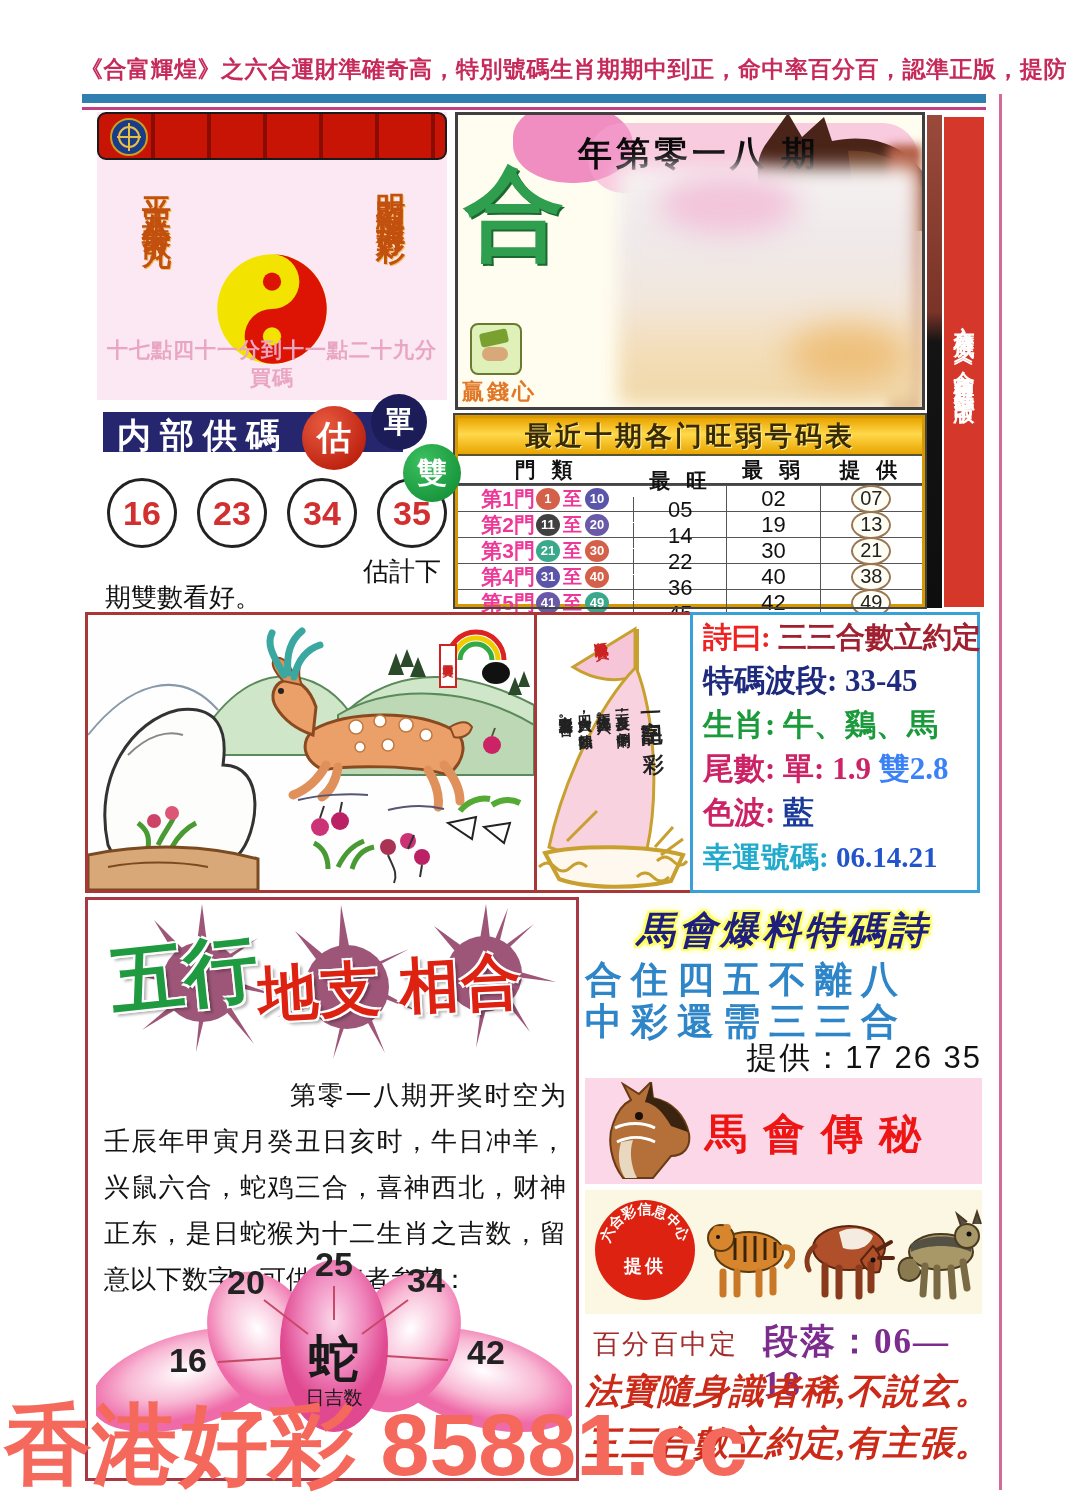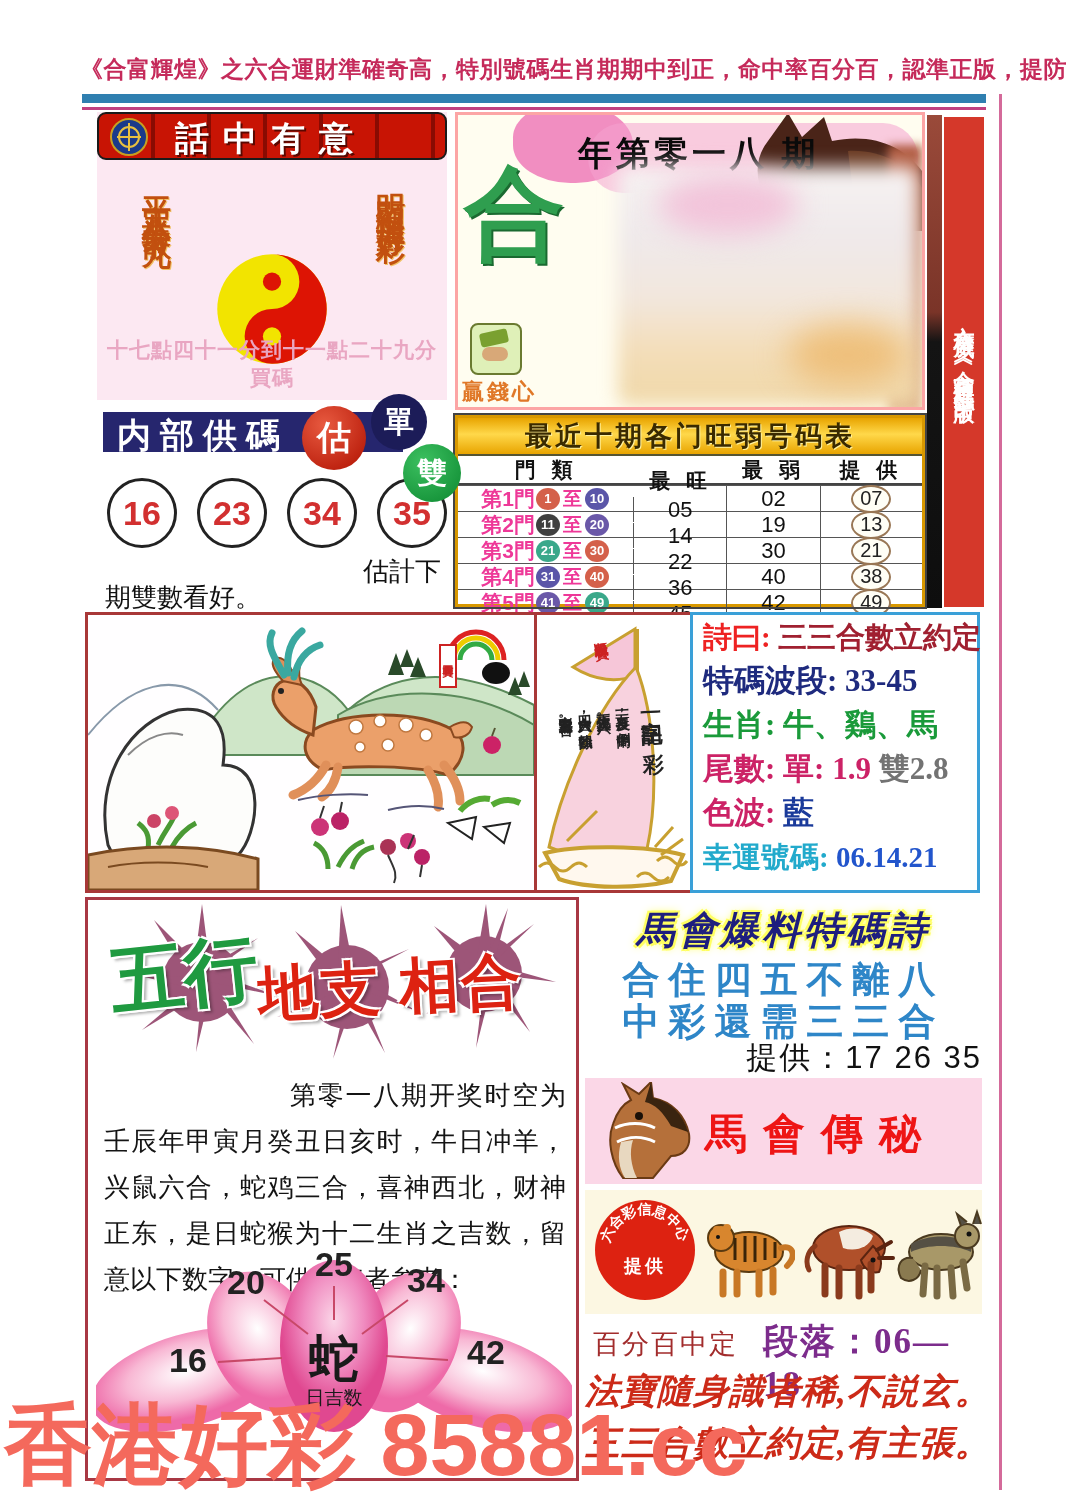--- a/index.html
+++ b/index.html
@@ -33,21 +33,21 @@
   .badge-gu{left:205px;top:4px;width:64px;height:64px;background:radial-gradient(circle at 35% 30%,#e85a40,#b01000);font-size:34px;z-index:3;}
   .badge-dan{left:274px;top:-8px;width:56px;height:56px;background:#1c1c58;font-size:30px;z-index:2;}
   .badge-shuang{left:306px;top:42px;width:58px;height:58px;background:radial-gradient(circle at 35% 30%,#3cc060,#0c8830);font-size:30px;z-index:3;}
   .ncirc-row{left:10px;top:76px;width:340px;height:70px;display:flex;gap:20px;}
   .ncirc{width:64px;height:64px;border:3px solid #222;border-radius:50%;background:#fff;color:#d23030;
     font-size:34px;font-weight:bold;display:flex;align-items:center;justify-content:center;}
   .nb-note1{left:0;top:152px;width:344px;text-align:right;font-size:26px;color:#111;}
   .nb-note2{left:8px;top:178px;font-size:26px;color:#111;}
 
   
-  .issueBox{left:455px;top:112px;width:470px;height:298px;background:#fffdf0;border:3px solid #fca5a5;box-sizing:border-box;overflow:hidden;}
+  .issueBox{left:455px;top:112px;width:470px;height:298px;background:#fffdf0;border:3px solid #404040;box-sizing:border-box;overflow:hidden;}
   .pink-blob1{left:55px;top:-12px;width:120px;height:80px;background:#ee7ab8;border-radius:45% 55% 50% 50%;opacity:.85;}
   .pink-blob2{left:130px;top:8px;width:330px;height:70px;background:#f4a3cf;border-radius:40px;opacity:.55;}
   .issue-title{left:120px;top:16px;font-size:34px;font-weight:bold;color:#0a0a0a;letter-spacing:4px;white-space:nowrap;z-index:4;}
   .green-logo{left:6px;top:48px;font-size:100px;font-weight:bold;color:#2f9e4f;line-height:1;z-index:2;
     text-shadow:2px 2px 0 #1a6a30;}
   .green-dots{left:290px;top:88px;display:flex;gap:26px;z-index:1;}
   .green-dots i{width:18px;height:18px;border-radius:50%;background:#2f9e4f;}
   .blur-blob{left:160px;top:52px;width:300px;height:238px;filter:blur(9px);z-index:5;
     background:linear-gradient(180deg,#f6f2f2 0%,#efe9ea 30%,#f2e7dd 55%,#f3ddb8 78%,#f0d8a8 100%);border-radius:10px;}
   .blur-spot1{left:200px;top:60px;width:140px;height:60px;background:#f2c4da;filter:blur(14px);z-index:6;border-radius:50%;}
@@ -88,37 +88,37 @@
   .sailStrip{left:537px;top:612px;width:153px;height:281px;background:#fff;border-top:3px solid #a83838;border-bottom:3px solid #a83838;box-sizing:border-box;}
   .sail-text{left:6px;top:88px;width:142px;height:150px;display:flex;flex-direction:row-reverse;justify-content:center;gap:1px;transform:rotate(-3deg);}
   .sline{writing-mode:vertical-rl;text-orientation:upright;font-size:14px;color:#222;letter-spacing:1px;font-weight:bold;}
   .sline.first{font-size:21px;letter-spacing:3px;margin-left:4px;}
   .topsail-text{left:56px;top:16px;height:44px;writing-mode:vertical-rl;text-orientation:upright;color:#cc2222;
     font-size:14px;font-weight:bold;transform:rotate(-10deg);letter-spacing:1px;}
 
   .shiyueBox{left:690px;top:612px;width:290px;height:281px;border:3px solid #3aa0d8;box-sizing:border-box;background:#fff;padding:0 10px;}
   .sy-line{height:44px;line-height:44px;white-space:nowrap;font-weight:bold;font-family:"Liberation Serif","DejaVu Serif",serif;}
   .sy-red{color:#ee2222;} .sy-maroon{color:#a02030;} .sy-navy{color:#1e2a7e;} .sy-green{color:#1a9a3a;}
-  .sy-crimson{color:#cc2266;} .sy-pink{color:#737373;} .sy-blue{color:#1a3a9a;} .sy-teal{color:#22aacc;} .sy-num{color:#2255cc;}
+  .sy-crimson{color:#cc2266;} .sy-pink{color:#3b82f6;} .sy-blue{color:#1a3a9a;} .sy-teal{color:#22aacc;} .sy-num{color:#2255cc;}
   .fs30{font-size:29px;} .fs32{font-size:31px;}
 
   
   .row3L{left:85px;top:897px;width:494px;height:584px;border:3px solid #a83844;box-sizing:border-box;background:#fff;overflow:hidden;}
   .wx-green{left:22px;top:26px;font-size:74px;font-weight:bold;color:#1f9a40;transform:rotate(-6deg);z-index:3;
     font-family:"Liberation Serif","DejaVu Serif",serif;text-shadow:2px 2px 0 #fff,-2px -2px 0 #fff,2px -2px 0 #fff,-2px 2px 0 #fff,4px 4px 3px rgba(0,0,0,.3);}
   .wx-red{left:170px;top:48px;font-size:60px;font-weight:bold;color:#dd2211;transform:rotate(-3deg);z-index:3;letter-spacing:2px;
     font-family:"Liberation Serif","DejaVu Serif",serif;text-shadow:2px 2px 0 #fff,-2px -2px 0 #fff,2px -2px 0 #fff,-2px 2px 0 #fff,4px 4px 3px rgba(0,0,0,.3);}
   .wx-par{left:16px;top:172px;width:462px;font-size:26px;line-height:46px;color:#141414;text-align:justify;text-indent:186px;}
   .lotus-wrap{left:8px;top:342px;width:476px;height:210px;}
 
   
   .baoliao{left:585px;top:897px;width:397px;height:176px;background:#fff;}
   .bl-title{left:0;top:8px;width:100%;text-align:center;font-size:38px;font-weight:bold;color:#1e1e7e;letter-spacing:4px;
     font-style:italic;text-shadow:2px 2px 0 #ffff60,-2px 2px 0 #ffff60,2px -2px 0 #ffff60,-2px -2px 0 #ffff60,0 0 8px #ffff30;}
-  .bl-line{left:0;width:100%;text-align:center;font-size:37px;font-weight:bold;color:#2e86c8;letter-spacing:9px;
+  .bl-line{left:0;width:100%;text-align:left;font-size:37px;font-weight:bold;color:#2e86c8;letter-spacing:9px;
     font-family:"Liberation Serif","DejaVu Serif",serif;white-space:nowrap;}
   .bl-provide{left:0;top:140px;width:100%;text-align:right;font-size:31px;color:#111;letter-spacing:2px;}
 
   .chuanmi{left:585px;top:1078px;width:397px;height:106px;background:#fbd7e7;}
   .cm-title{left:120px;top:28px;font-size:42px;font-weight:bold;color:#ee1515;letter-spacing:16px;white-space:nowrap;
     font-family:"Liberation Serif","DejaVu Serif",serif;}
 
   .animals{left:585px;top:1190px;width:397px;height:124px;background:#fcf7e2;}
 
   .b-line{left:585px;top:1318px;width:397px;height:46px;}
@@ -139,21 +139,20 @@
   <div class="abs bar-pink"></div>
   <div class="abs edge-right"></div>
 
   <div class="abs boxA">
     <div class="abs boxA-header"></div>
     <svg class="abs" style="left:12px;top:5px;z-index:2" width="40" height="40" viewBox="0 0 40 40">
       <circle cx="20" cy="20" r="18" fill="#1a3a8a" stroke="#c8a020" stroke-width="2"></circle>
       <circle cx="20" cy="20" r="10" fill="none" stroke="#e8c040" stroke-width="2"></circle>
       <path d="M20 6 V34 M8 20 H32" stroke="#e8c040" stroke-width="2"></path>
     </svg>
-    <div class="abs boxA-title">話中有意</div>
     <div class="abs vtext serif" style="left:40px;top:62px;">平定八業分散九</div>
     <div class="abs vtext serif" style="right:36px;top:58px;">明顯追加博好彩</div>
     <svg class="abs" style="left:118px;top:140px" width="114" height="114" viewBox="0 0 100 100">
       <circle cx="50" cy="50" r="48" fill="#f2e400"></circle>
       <path d="M50 2 A48 48 0 0 1 50 98 A24 24 0 0 1 50 50 A24 24 0 0 0 50 2 Z" fill="#dd1404"></path>
       <circle cx="50" cy="26" r="8" fill="#dd1404"></circle>
       <circle cx="50" cy="74" r="8" fill="#f2e400"></circle>
     </svg>
     <div class="abs boxA-caption">十七點四十一分到十一點二十九分買碼</div>
   </div>

